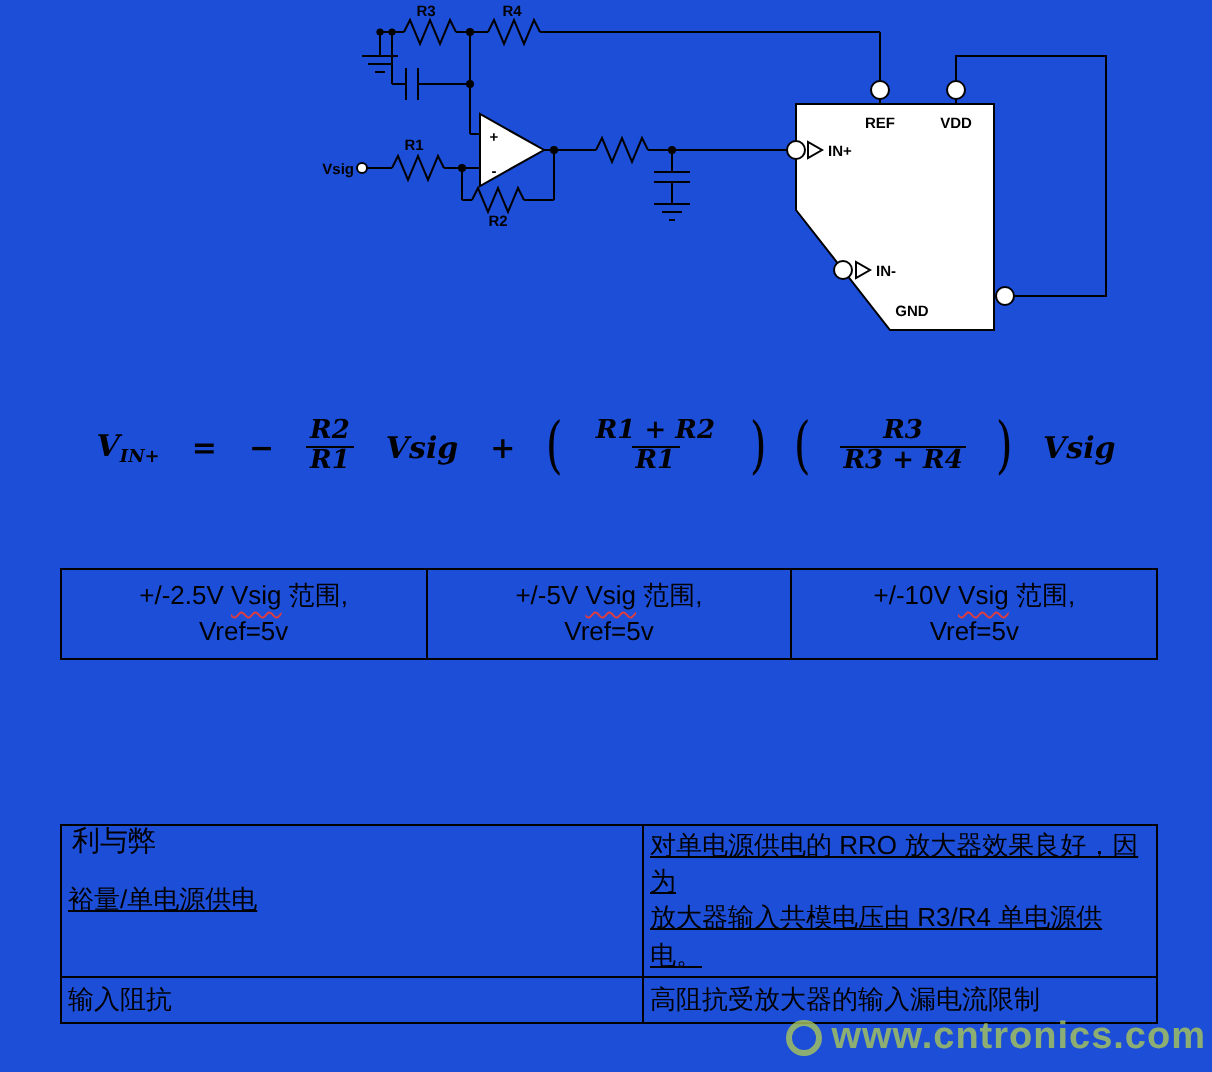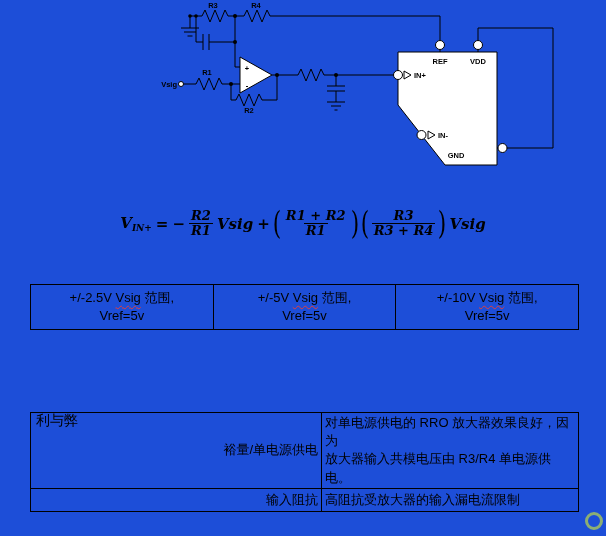--- a/index.html
+++ b/index.html
@@ -8,41 +8,41 @@
 
   
   .circuit{position:absolute;top:0;left:0;}
   .circuit text{font-family:"Liberation Sans","DejaVu Sans",sans-serif;font-size:7.5px;font-weight:bold;fill:#000;}
   .circuit .wire{stroke:#000;stroke-width:1;fill:none;}
   .circuit .comp{stroke:#000;stroke-width:1;fill:#fff;}
   .circuit .dot{fill:#000;stroke:none;}
 
   
   .formula{position:absolute;top:209px;left:0;width:606px;display:flex;justify-content:center;
-           align-items:center;gap:4px;font-family:"DejaVu Serif","Liberation Serif",serif;
+           align-items:center;gap:16px;font-family:"DejaVu Serif","Liberation Serif",serif;
            font-style:italic;font-weight:bold;font-size:15px;}
   .f-frac{display:inline-flex;flex-direction:column;align-items:center;line-height:1.1;font-size:13px;}
   .f-num{padding:0 2px;}
   .f-den{border-top:1.3px solid #000;padding:0 2px;}
   .f-paren{font-size:31px;font-weight:normal;line-height:.9;transform:scaleX(.7);margin:0 -3px;font-style:normal;}
   .f-sub{font-size:9px;vertical-align:-3px;}
 
   
   table{border-collapse:collapse;table-layout:fixed;font-size:13px;color:#000;}
   td{border:1px solid #000;vertical-align:middle;padding:1px 3px;line-height:1.4;}
   .range-table{position:absolute;top:284px;left:30px;width:549px;text-align:center;}
   .range-table .hdr td{height:42px;}
   .range-table .data td{height:25px;}
   .wavy{text-decoration:underline wavy #e03c3c 1px;text-underline-offset:3px;}
 
   .pros-title{position:absolute;top:412px;left:36px;font-size:14px;}
   .pros-table{position:absolute;top:412px;left:30px;width:549px;}
-  .pros-table td.lbl{width:284px;text-align:right;}
+  .pros-table td.lbl{width:284px;text-align:left;}
   .pros-table td.desc{text-align:left;}
-  .pros-table tr.two td{height:42px;}
+  .pros-table tr.two td{height:42px;text-decoration:underline;}
   .pros-table tr.one td{height:20px;}
 
   
   .watermark{position:absolute;right:3px;bottom:6px;display:flex;align-items:center;gap:5px;
              opacity:.8;z-index:5;font-weight:bold;font-size:19px;letter-spacing:.5px;}
   .wm-ring{display:inline-block;width:12px;height:12px;border:3.5px solid currentColor;border-radius:50%;}
 </style>
 </head>
 <body>
 
@@ -235,15 +235,16 @@
       <td class="lbl">输入阻抗</td>
       <td class="desc">
         <div>高阻抗受放大器的输入漏电流限制</div>
       </td>
     </tr>
   </tbody>
     </table>
 
   <div class="watermark" style="color: rgb(169, 199, 91);">
     <span class="wm-ring"></span>
+    <span>www.cntronics.com</span>
   </div>
 
 </div>
 
 </body></html>

